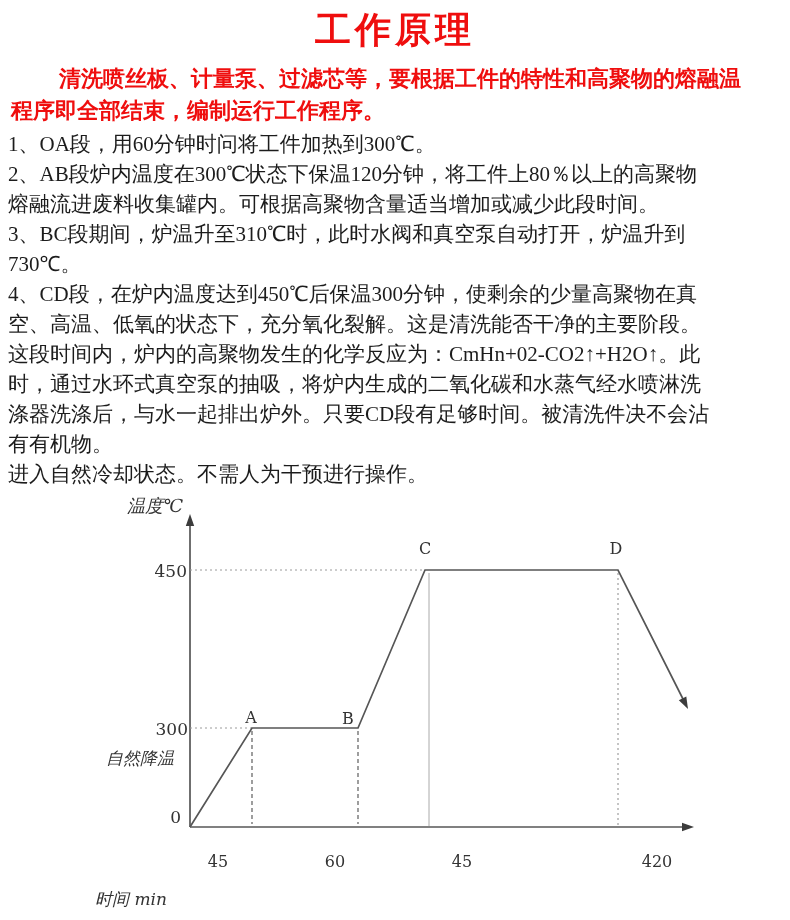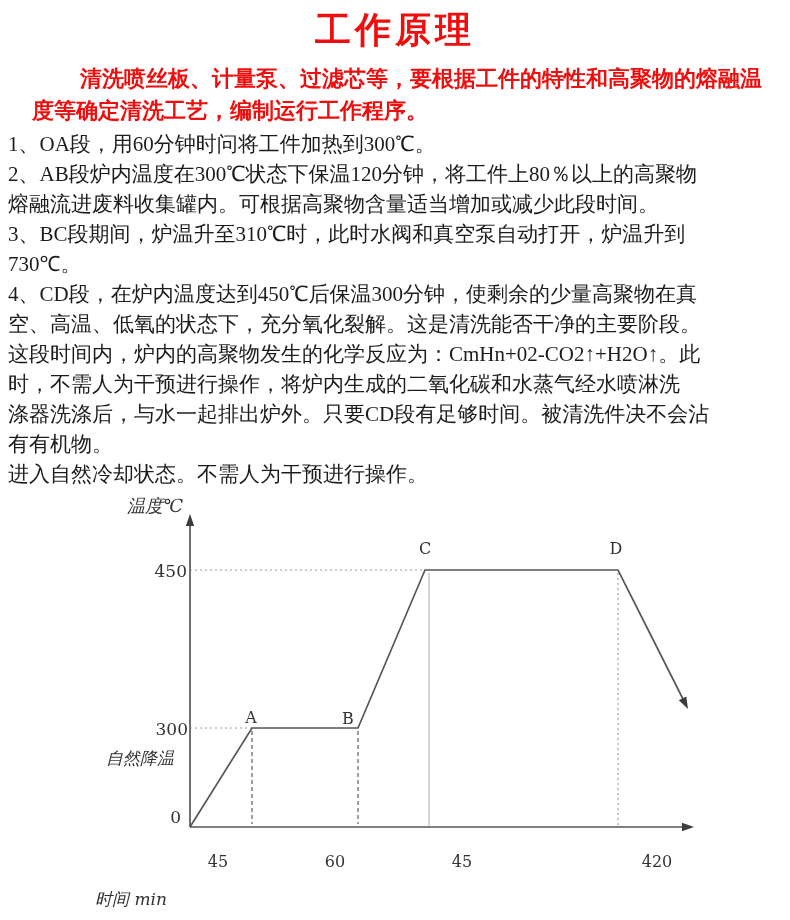--- a/index.html
+++ b/index.html
@@ -9,21 +9,21 @@
     font-family:"Liberation Sans",sans-serif;
   }
   .page-title{
     margin:6px 0 8px 0;text-align:center;
     font-size:36px;font-weight:bold;letter-spacing:4px;
     color:var(--red,#ef0e0e);
   }
   .intro{
     color:var(--red,#ef0e0e);font-weight:bold;
     font-size:22px;line-height:32px;
-    padding:0 6px 0 32px;
+    padding:0 6px 0 11px;
   }
   .intro .line.indent{padding-left:48px;}
   .body-text{
     font-size:21px;line-height:30px;
     padding:2px 6px 0 8px;
     font-family:Liberation Serif, serif;
   }
   .line{white-space:nowrap;}
   .chart{
     position:absolute;left:0;top:493px;width:790px;height:427px;
@@ -34,32 +34,32 @@
     fill:#333333;
   }
 </style>
 </head>
 <body style="--red: #ef0e0e;">
 
 <div class="page">
   <h1 class="page-title">工作原理</h1>
   <div class="intro" id="intro">
       <div class="line indent">清洗喷丝板、计量泵、过滤芯等，要根据工件的特性和高聚物的熔融温</div>
-      <div class="line">度等确定清洗工艺，编制运行工作程序。</div>
+      <div class="line">程序即全部结束，编制运行工作程序。</div>
     </div>
   <div class="body-text" id="body-text">
       <div class="line">1、OA段，用60分钟时问将工件加热到300℃。</div>
       <div class="line">2、AB段炉内温度在300℃状态下保温120分钟，将工件上80％以上的高聚物</div>
       <div class="line">熔融流进废料收集罐内。可根据高聚物含量适当增加或减少此段时间。</div>
       <div class="line">3、BC段期间，炉温升至310℃时，此时水阀和真空泵自动打开，炉温升到</div>
       <div class="line">730℃。</div>
       <div class="line">4、CD段，在炉内温度达到450℃后保温300分钟，使剩余的少量高聚物在真</div>
       <div class="line">空、高温、低氧的状态下，充分氧化裂解。这是清洗能否干净的主要阶段。</div>
       <div class="line">这段时间内，炉内的高聚物发生的化学反应为：CmHn+02-CO2↑+H2O↑。此</div>
-      <div class="line">时，不需人为干预进行操作，将炉内生成的二氧化碳和水蒸气经水喷淋洗</div>
+      <div class="line">时，通过水环式真空泵的抽吸，将炉内生成的二氧化碳和水蒸气经水喷淋洗</div>
       <div class="line">涤器洗涤后，与水一起排出炉外。只要CD段有足够时间。被清洗件决不会沾</div>
       <div class="line">有有机物。</div>
       <div class="line">进入自然冷却状态。不需人为干预进行操作。</div>
     </div>
   <div class="chart">
     <svg id="chart-svg" viewBox="0 0 790 427">
         <line x1="190" y1="30" x2="190" y2="334" stroke="#565656" stroke-width="1.7"></line>
         <line x1="190" y1="334" x2="688" y2="334" stroke="#565656" stroke-width="1.7"></line>
         <line x1="190" y1="77" x2="424" y2="77" stroke="#9a9a9a" stroke-width="1" stroke-dasharray="2,3"></line>
         <line x1="190" y1="235" x2="252" y2="235" stroke="#9a9a9a" stroke-width="1" stroke-dasharray="2,3"></line>

